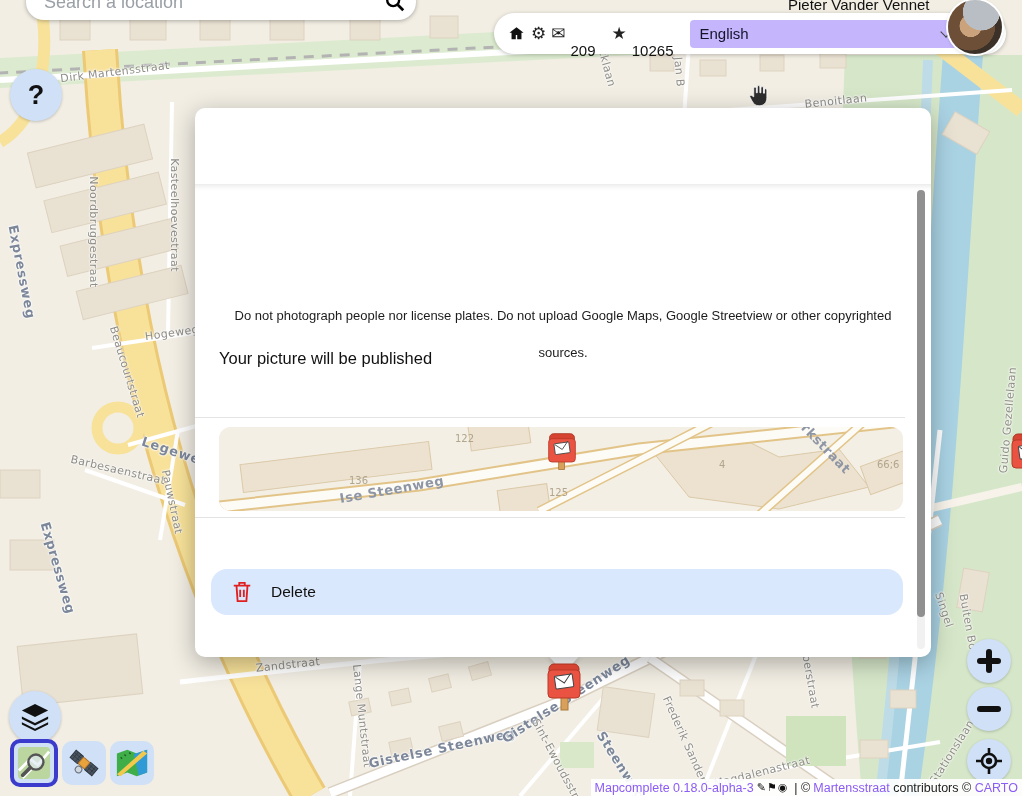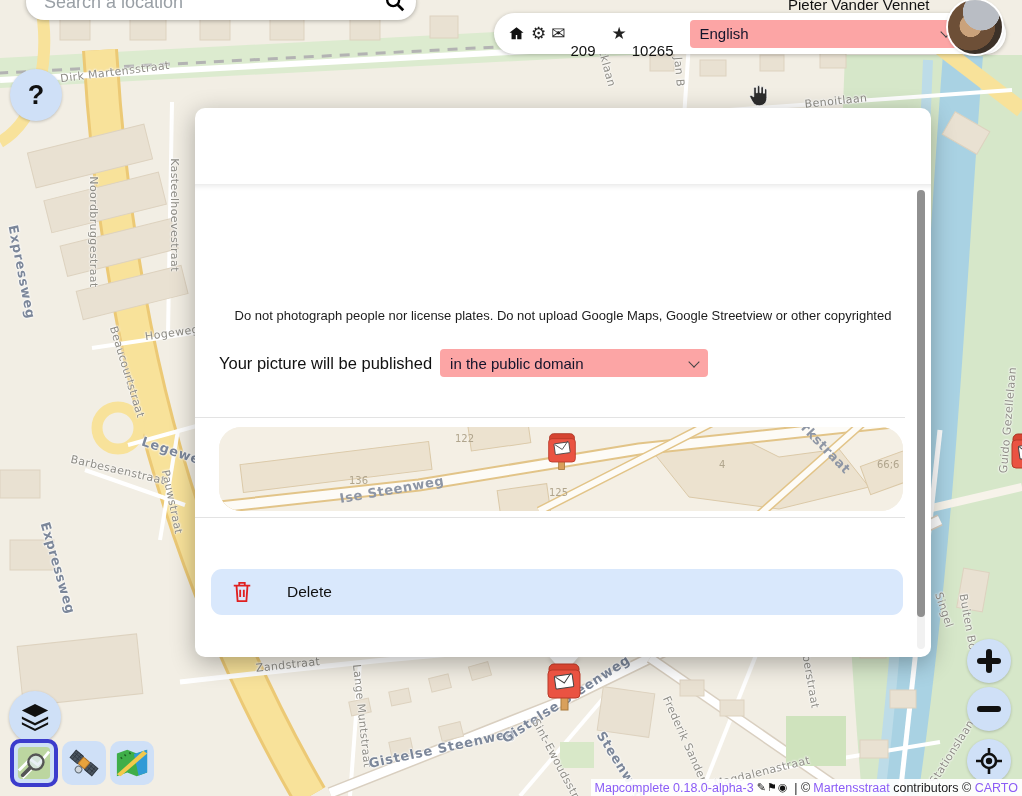--- a/index.html
+++ b/index.html
@@ -24,21 +24,21 @@
   .searchbar input::placeholder{color:#9aa0a6;}
   .search-glass{width:22px;height:22px;}
 
   
   .username{position:absolute;left:788px;top:-4px;font-size:15px;color:#111;white-space:nowrap;}
   .userbar{position:absolute;left:494px;top:13px;width:512px;height:41px;background:#fff;
            border-radius:21px;box-shadow:0 1px 4px rgba(0,0,0,.25);
            display:flex;align-items:center;padding:0 0 0 14px;box-sizing:border-box;}
   .ub-icon{font-size:17px;color:#222;margin-right:5px;line-height:1;}
   .ub-count{font-size:15px;color:#111;margin-right:10px;margin-top:34px;}
-  .select{background:#fca5a5;border-radius:4px;height:28px;display:flex;align-items:center;
+  .select{background:#c4b5fd;border-radius:4px;height:28px;display:flex;align-items:center;
           padding:0 10px;font-size:15px;color:#14142b;cursor:pointer;}
   .select .chev{width:7px;height:7px;border-right:1.6px solid #444;border-bottom:1.6px solid #444;
                 transform:rotate(45deg);margin-left:auto;margin-top:-3px;}
   .lang-select{width:250px;margin:0 8px 0 6px;}
   .avatar{position:absolute;left:948px;top:0px;width:54px;height:54px;border-radius:50%;
           box-shadow:0 0 0 2px #fff,0 1px 4px rgba(0,0,0,.3);overflow:hidden;
           background:
             radial-gradient(circle at 62% 22%,#b9bdc4 0 34%,transparent 35%),
             radial-gradient(circle at 42% 48%,#caa27b 0 26%,#6d4f37 27% 58%,#3c3128 59%);}
 
@@ -75,28 +75,28 @@
               border-radius:40px;display:flex;align-items:center;justify-content:center;gap:14px;
               cursor:pointer;background:#fff;}
   .addimg-label{font-size:21px;font-weight:bold;color:#111;}
   .license-note{position:absolute;left:30px;top:113px;width:676px;text-align:center;font-size:13px;
                 color:#1c1c1c;line-height:37px;}
   .publish-row{position:absolute;left:24px;top:165px;display:flex;align-items:center;font-size:16.5px;color:#111;}
   .license-select{width:248px;margin-left:8px;}
   .divider{position:absolute;left:0;right:26px;height:0;border-top:1px solid #e3e3e3;}
   .d1{top:233px;} .d2{top:333px;}
 
-  .minimap{position:absolute;left:24px;top:243px;width:684px;height:84px;border-radius:22px;
+  .minimap{position:absolute;left:24px;top:243px;width:684px;height:84px;border-radius:12px;
            background:#f4efe4;overflow:hidden;}
   .mini-label{position:absolute;font-size:10px;color:#b0a58d;font-family:"DejaVu Sans",sans-serif;
               white-space:nowrap;}
   .mini-street{font-size:13px;color:#8e96a5;font-weight:bold;letter-spacing:.6px;}
 
   .delete-row{position:absolute;left:16px;top:385px;width:692px;height:46px;background:#d9e8fc;
-              border-radius:11px;display:flex;align-items:center;cursor:pointer;gap:16px;}
+              border-radius:16px;display:flex;align-items:center;cursor:pointer;}
   .delete-label{font-size:15.5px;color:#111;margin-left:18px;}
   .trash{width:22px;height:24px;margin-left:20px;}
 
   
   .attribution{position:absolute;right:0;bottom:0;height:17px;background:rgba(255,255,255,.92);
                display:flex;align-items:center;font-size:12.5px;color:#222;padding:0 4px;white-space:nowrap;}
   .attribution a{color:#8b5cf6;text-decoration:none;cursor:pointer;}
   .attr-icons{font-size:11px;color:#111;margin:0 3px;letter-spacing:1px;}
   .attr-sep{margin:0 3px;}
 
@@ -274,24 +274,20 @@
   <div class="popup-tail"></div>
   <div class="popup">
 
     <div class="popup-content">
 
 
       <div class="license-note">Do not photograph people nor license plates. Do not upload Google Maps, Google Streetview or other copyrighted sources.</div>
 
       <div class="publish-row">
         <span>Your picture will be published</span>
-        <div class="select license-select">
-          <span>in the public domain</span>
-          <span class="chev"></span>
-        </div>
       </div>
 
       <div class="divider d1"></div>
 
       <div class="minimap">
         <svg width="684" height="84" style="position:absolute;left:0;top:0">
           <rect width="684" height="84" fill="#f4efe4"></rect>
           <g fill="#ece2cf" stroke="#dbc9a8" stroke-width="1">
             <rect x="22" y="26" width="190" height="28" transform="rotate(-7 117 40)"></rect>
             <rect x="250" y="-10" width="60" height="30" transform="rotate(-8 280 5)"></rect>

